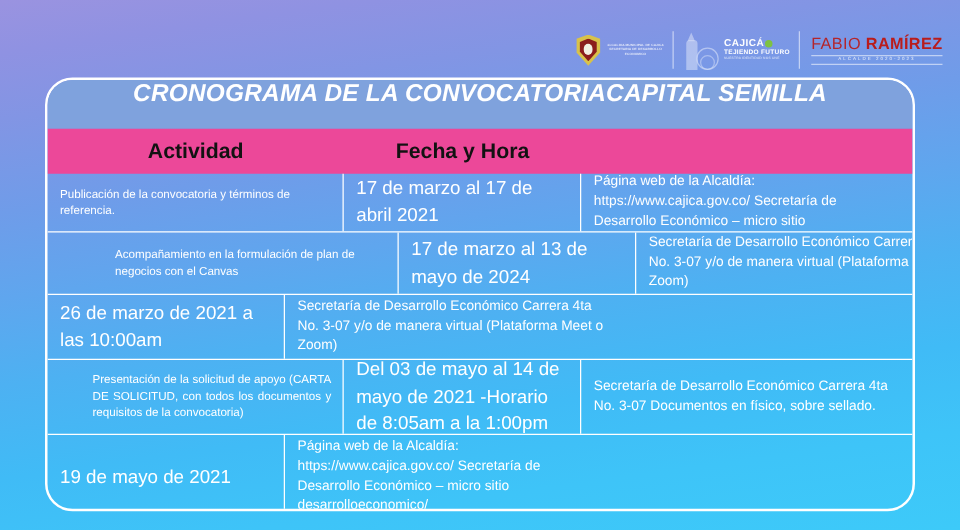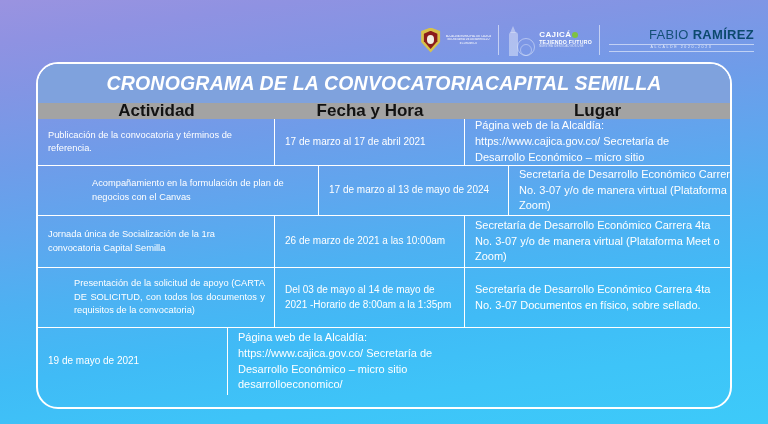--- a/index.html
+++ b/index.html
@@ -94,48 +94,48 @@
   .cajica-tag{
     font-size:5.2px; font-weight:bold; color:#fff; letter-spacing:.25px;
     margin-top:.5px;
   }
   .cajica-sub{
     font-size:2.6px; color:rgba(255,255,255,.8); letter-spacing:.2px;
     margin-top:1px;
   }
 
   .fabio-wrap{ line-height:1.05; margin-left:2px; }
-  .fabio-line1{ font-size:13px; color:#0c4a6e; letter-spacing:.3px; white-space:nowrap;margin-left:40px; }
+  .fabio-line1{ font-size:13px; color:#b91c1c; letter-spacing:.3px; white-space:nowrap; }
   .fabio-line1 b{ font-weight:bold; }
   .fabio-line1 .thin{ font-weight:normal; opacity:.92; }
   .fabio-line2{
     font-size:3.6px; color:rgba(255,255,255,.85); letter-spacing:1.6px;
     margin-top:2.5px; text-align:center;
     border-top:1px solid rgba(255,255,255,.55);
     border-bottom:1px solid rgba(255,255,255,.55);
     padding:1.5px 0;
   }
 
   
   .card{
     position:absolute; left:36px; top:62px; width:696px; height:347px;
     border:2px solid #ffffff; border-radius:22px;
     overflow:hidden;
   }
   .title-bar{
     height:39px; background:#7fa2dd;
-    display:flex; align-items:center; justify-content:center;
+    display:flex; align-items:flex-start; justify-content:center;
   }
   .title-bar h1{
     font-size:19.5px; font-weight:bold; font-style:italic;
     color:#ffffff; letter-spacing:.2px; white-space:nowrap;
   }
 
   .col-head{
-    height:16px; background:#a3a3a3;
+    height:36px; background:#ec4899;
     display:flex; align-items:center;
   }
   .col-head .ch{
     font-size:17px; font-weight:bold; color:#121212; text-align:center;
   }
 
   .c1{ width:237px; flex:none; }
   .c2{ width:190px; flex:none; }
   .c3{ width:265px; flex:none; }
 
@@ -144,21 +144,21 @@
     display:flex; align-items:stretch;
     border-top:1.6px solid #ffffff;
   }
   .row:first-child{ border-top:none; }
   .cell{
     color:#ffffff; font-size:9.3px; line-height:1.45;
     padding:7px 9px 7px 10px;
     display:flex; flex-direction:column; justify-content:center;
   }
   .cell.c1, .cell.c2{ border-right:1.6px solid #ffffff; }
-  .cell.c2{ font-size:10px; }
+  .cell.c2{ font-size:15px; }
   .cell.c3{ font-size:11px; }
   .justify{ text-align:justify; text-align-last:left;padding-left:36px; }
 
   .r-h1{ height:46px; }
   .r-h2{ height:50px;padding-left:44px; }
   .r-h3{ height:52px; }
   .r-h4{ height:60px; }
   .r-h5{ height:68px; }
 </style>
 </head>
@@ -211,46 +211,44 @@
 
 <div class="card">
 
   <div class="title-bar">
     <h1>CRONOGRAMA DE LA CONVOCATORIACAPITAL SEMILLA</h1>
   </div>
 
   <div class="col-head">
     <div class="ch c1">Actividad</div>
     <div class="ch c2">Fecha y Hora</div>
-    <div class="ch c3">Lugar</div>
   </div>
 
   <div class="rows">
 
     <div class="row r-h1">
       <div class="cell c1">Publicación de la convocatoria y términos de referencia.</div>
       <div class="cell c2">17 de marzo al 17 de abril 2021</div>
       <div class="cell c3">Página web de la Alcaldía: https://www.cajica.gov.co/ Secretaría de Desarrollo Económico – micro sitio</div>
     </div>
 
     <div class="row r-h2">
       <div class="cell c1">Acompañamiento en la formulación de plan de negocios con el Canvas</div>
       <div class="cell c2">17 de marzo al 13 de mayo de 2024</div>
       <div class="cell c3">Secretaría de Desarrollo Económico Carrera 4ta No. 3-07 y/o de manera virtual (Plataforma Meet o Zoom)</div>
     </div>
 
     <div class="row r-h3">
-      <div class="cell c1">Jornada única de Socialización de la 1ra convocatoria Capital Semilla</div>
       <div class="cell c2">26 de marzo de 2021 a las 10:00am</div>
       <div class="cell c3">Secretaría de Desarrollo Económico Carrera 4ta No. 3-07 y/o de manera virtual (Plataforma Meet o Zoom)</div>
     </div>
 
     <div class="row r-h4">
       <div class="cell c1 justify">Presentación de la solicitud de apoyo (CARTA DE SOLICITUD, con todos los documentos y requisitos de la convocatoria)</div>
-      <div class="cell c2">Del 03 de mayo al 14 de mayo de 2021 -Horario de 8:00am a la 1:35pm</div>
+      <div class="cell c2">Del 03 de mayo al 14 de mayo de 2021 -Horario de 8:05am a la 1:00pm</div>
       <div class="cell c3">Secretaría de Desarrollo Económico Carrera 4ta No. 3-07 Documentos en físico, sobre sellado.</div>
     </div>
 
     <div class="row r-h5">
       <div class="cell c2">19 de mayo de 2021</div>
       <div class="cell c3">Página web de la Alcaldía: https://www.cajica.gov.co/ Secretaría de Desarrollo Económico – micro sitio desarrolloeconomico/</div>
     </div>
 
   </div>
 </div>

